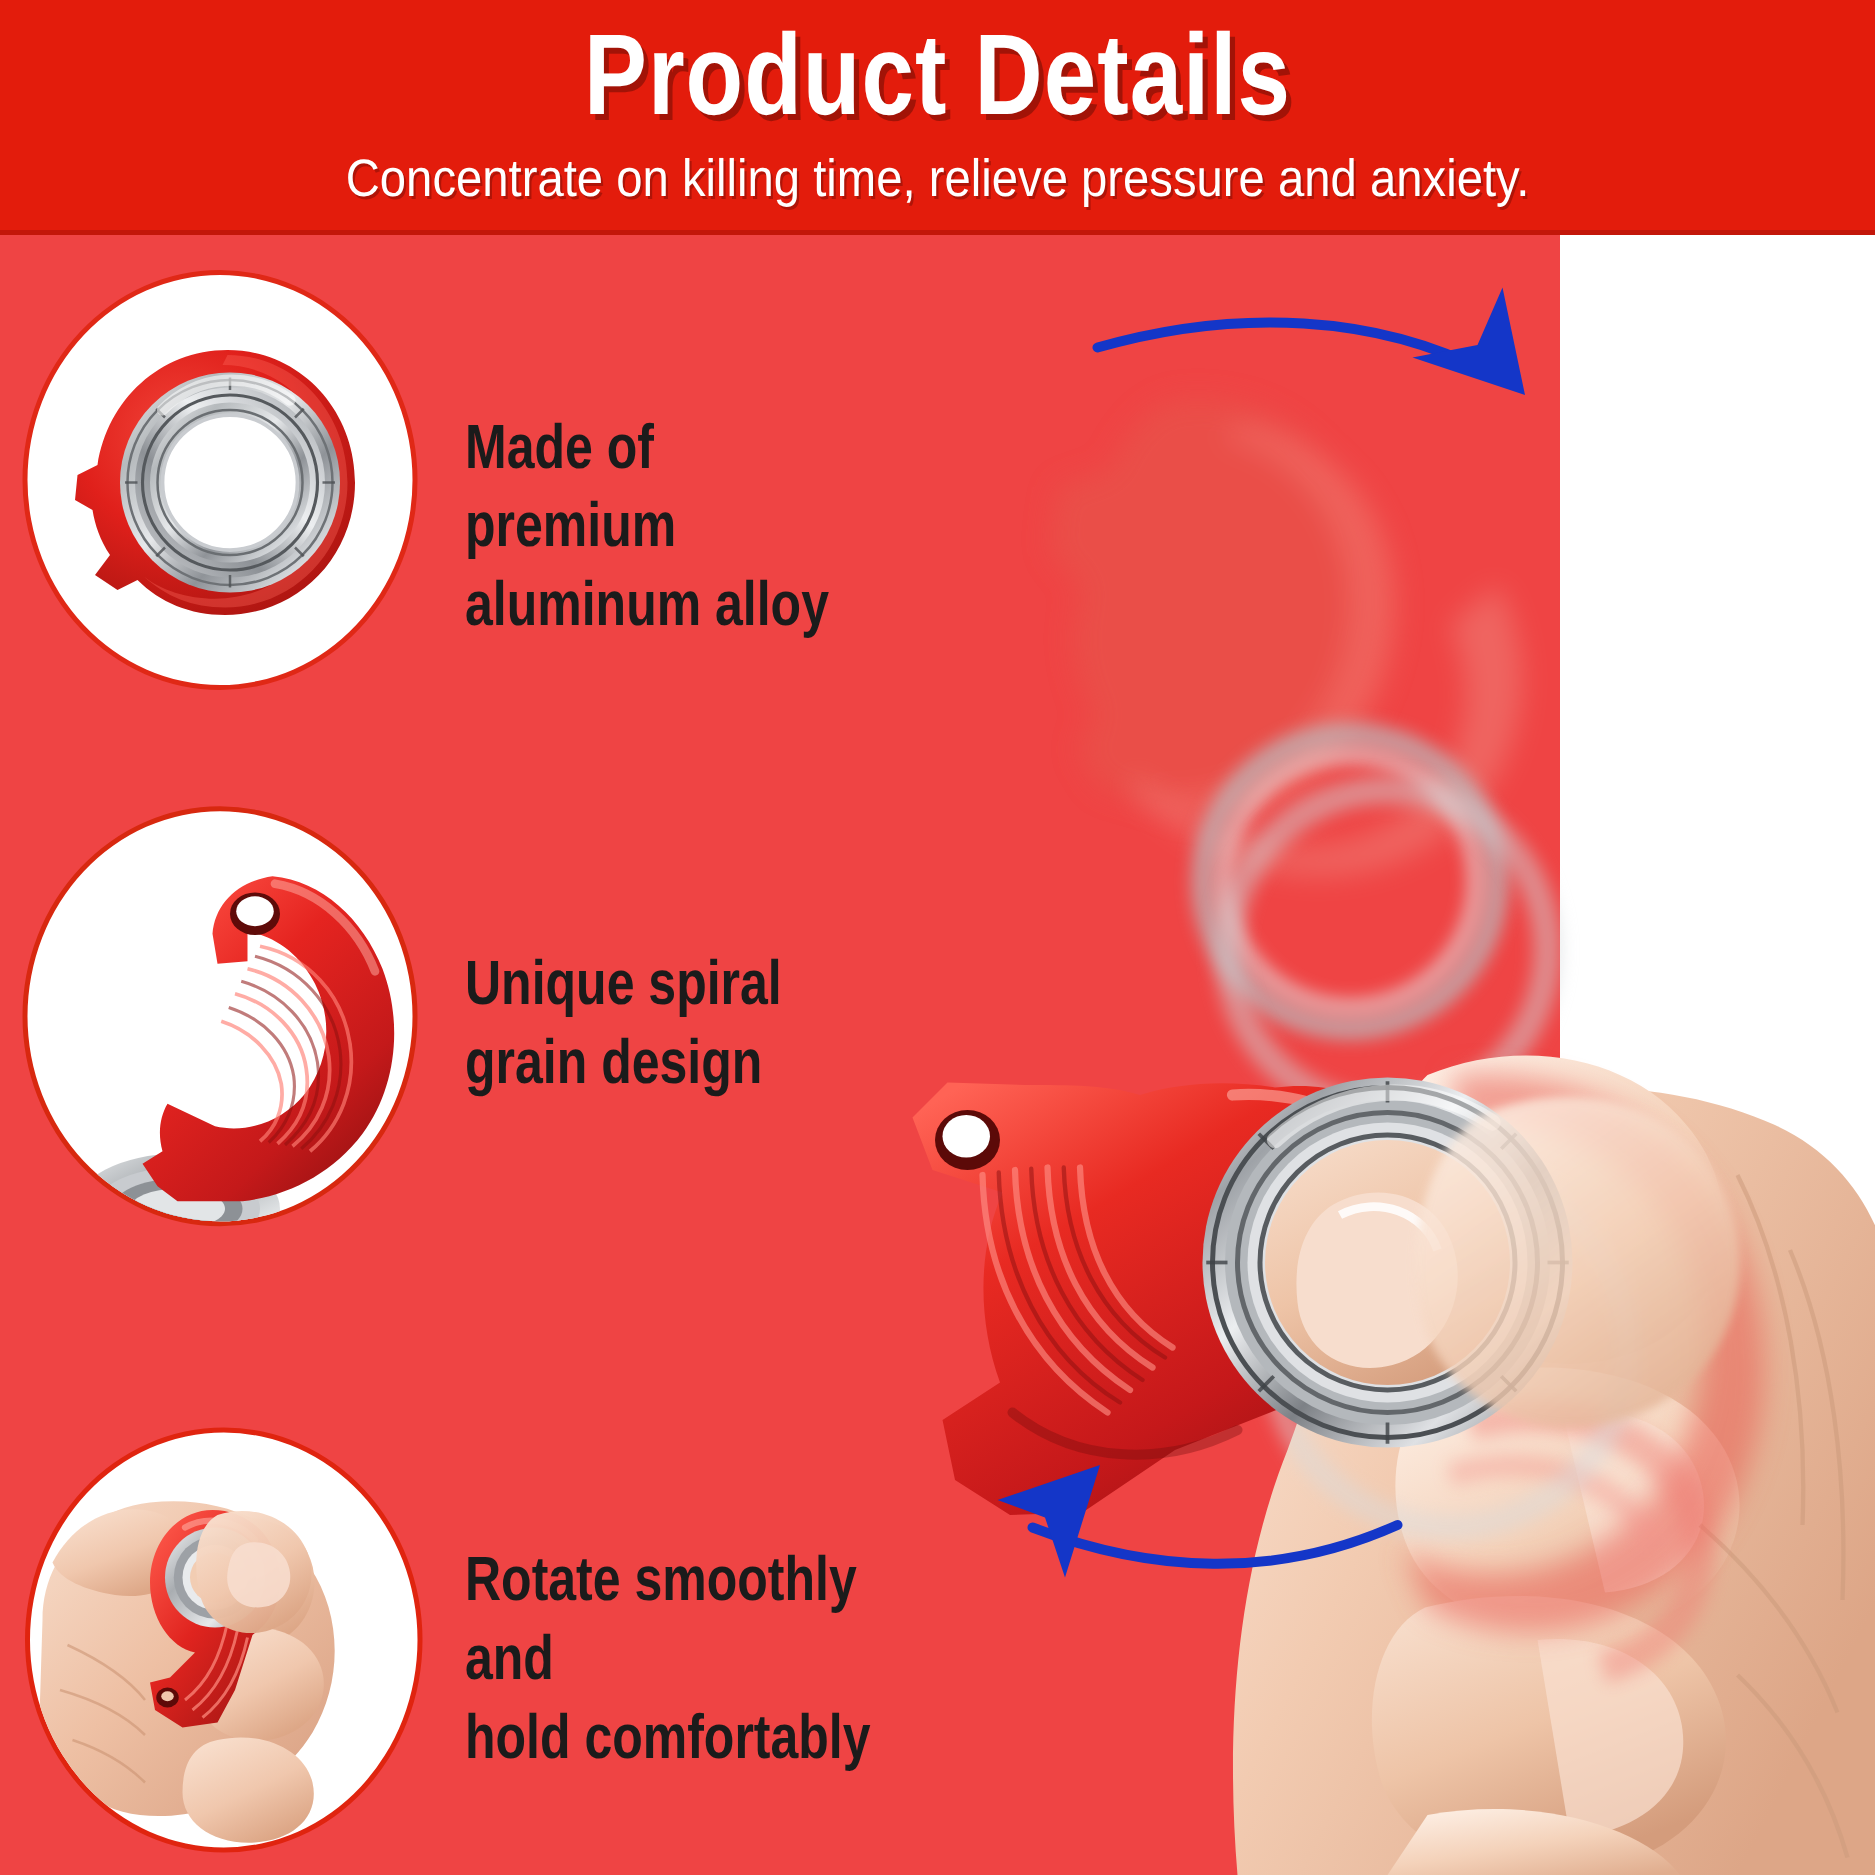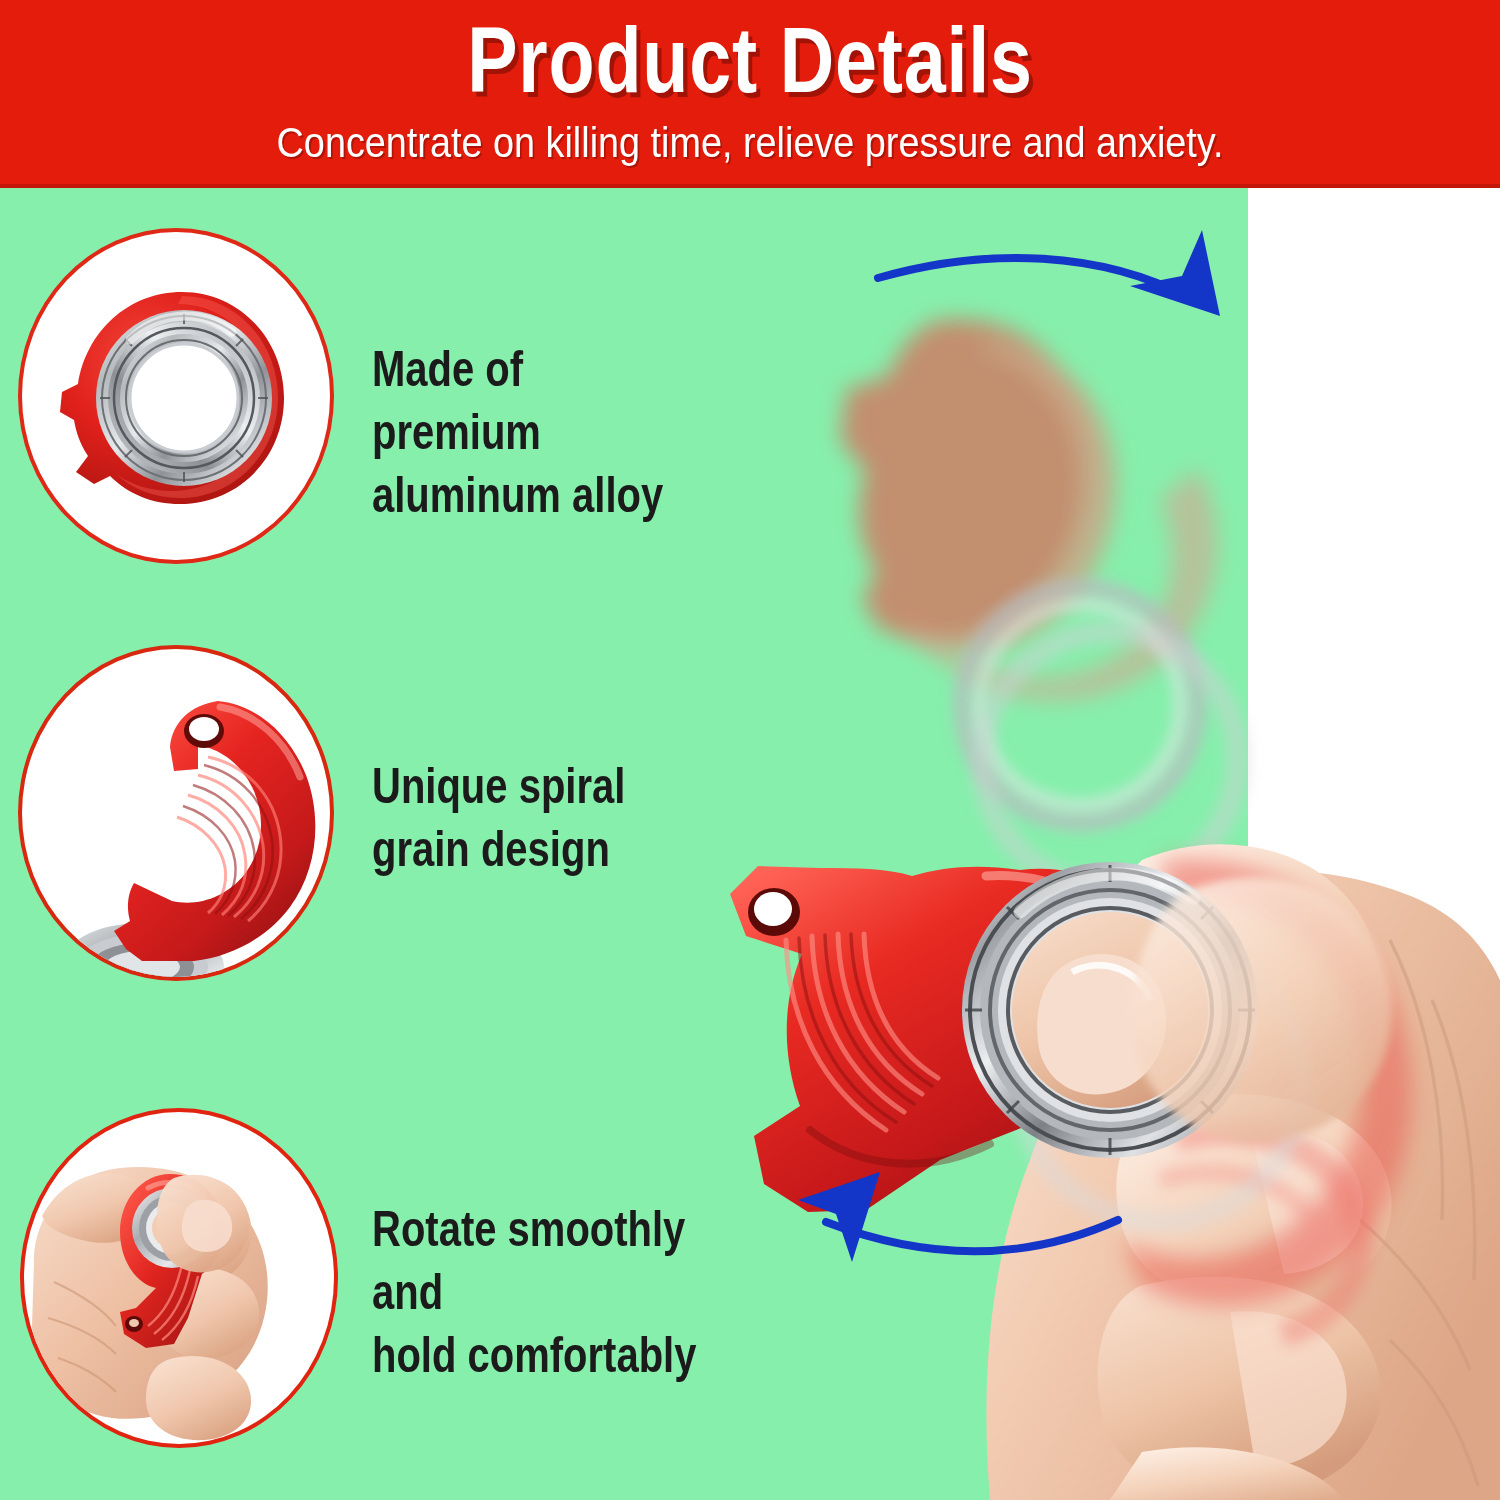--- a/index.html
+++ b/index.html
@@ -3,21 +3,21 @@
 <meta charset="utf-8">
 <title>Product Details</title>
 <style>
   * { margin:0; padding:0; box-sizing:border-box; }
   html,body { width:1500px; height:1500px; overflow:hidden; }
   body {
     background:#ffffff;
     font-family:"Liberation Sans", sans-serif;
     position:relative;
   }
-  .page { position:relative; width:1248px; height:1500px; background:#86efac; }
+  .page { position:relative; width:1248px; height:1500px; background:#ef4444; }
 
   
   .banner {
     position:absolute; left:0; top:0; width:1500px; height:188px;
     background:#e31c0c;
     border-bottom:4px solid #c3170a;
     overflow:hidden;
   }
   .banner-title {
     position:absolute; left:0; top:8px; width:1500px;
@@ -42,23 +42,23 @@
     line-height:50px;
     color:#ffffff;
     transform:scaleX(0.90);
     transform-origin:50% 50%;
     text-shadow:2px 2px 0 rgba(110,12,4,0.45);
     white-space:nowrap;
   }
 
   
   .feature { position:absolute; left:0; width:780px; }
-  .f1 { top:228px; height:345px; }
+  .f1 { top:216px; height:345px; }
   .f2 { top:645px; height:350px; }
-  .f3 { top:1108px; height:345px;padding-left:28px; }
+  .f3 { top:1142px; height:345px;padding-left:28px; }
 
   .circle-frame {
     position:absolute; left:18px; top:0;
     width:316px; height:336px;
     border:4px solid #e02816;
     border-radius:50%;
     overflow:hidden;
     background:#fff;
   }
   .f2 .circle-frame { border-color:#d8280f; }

